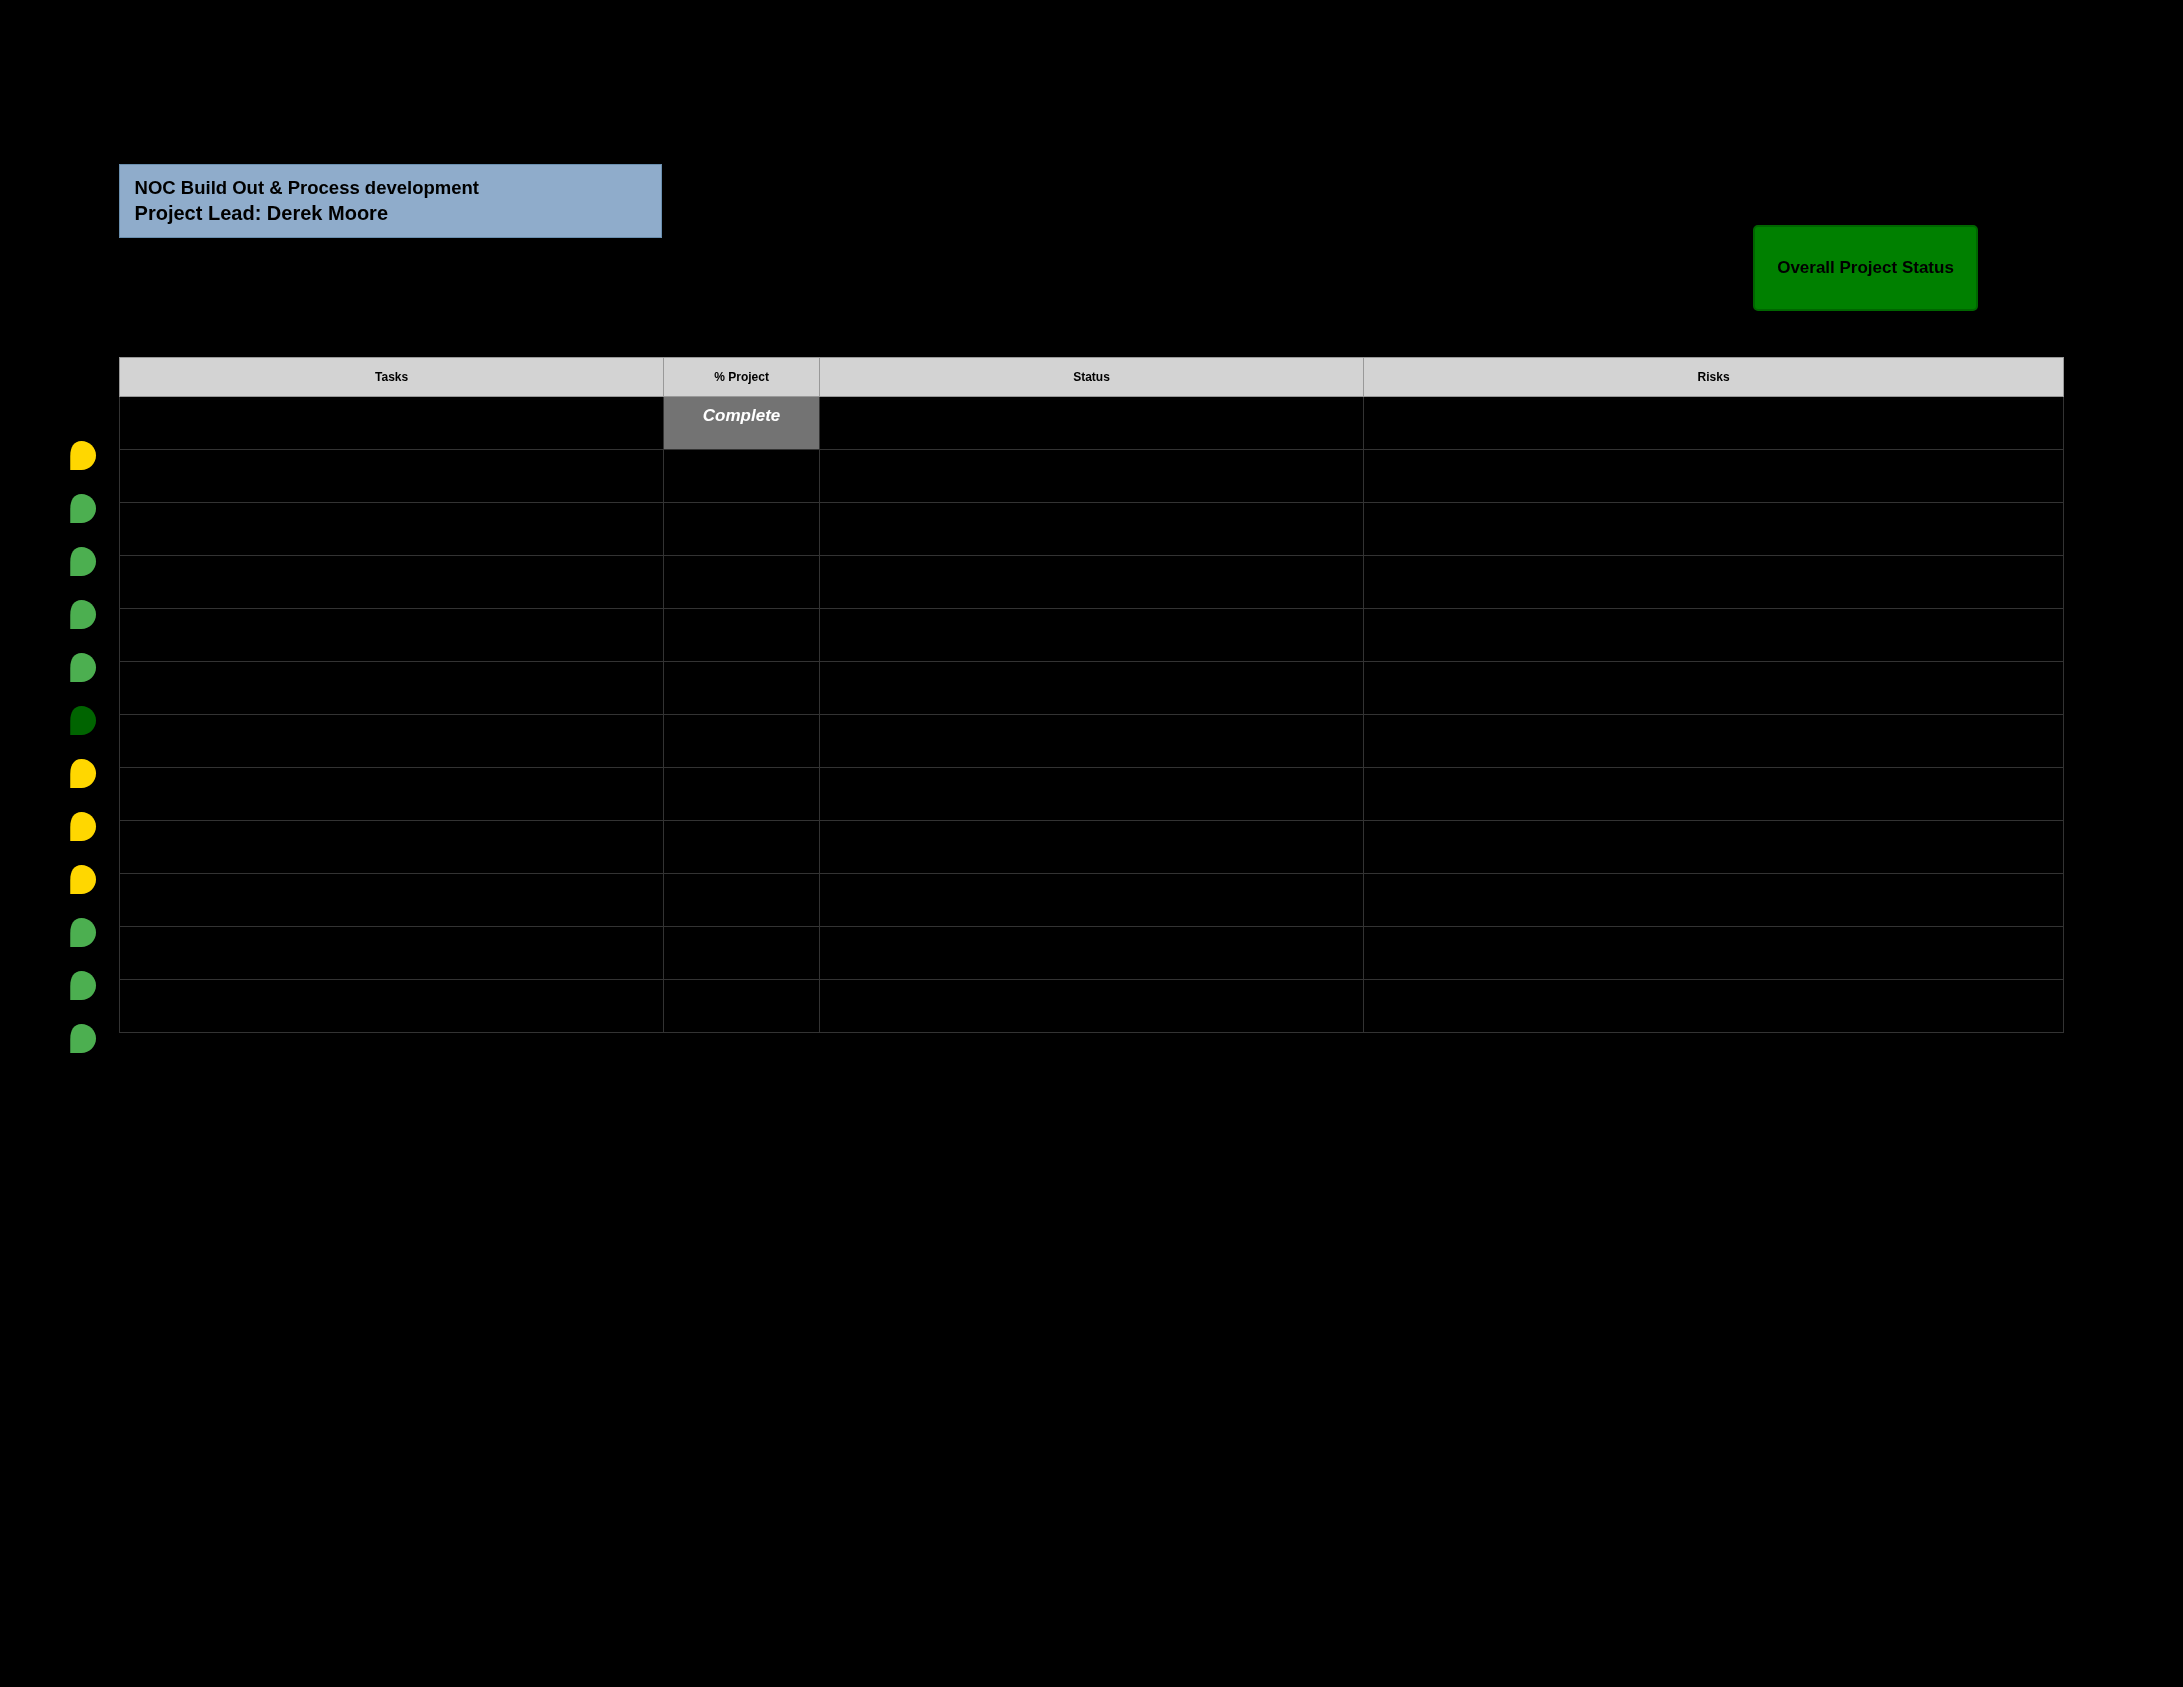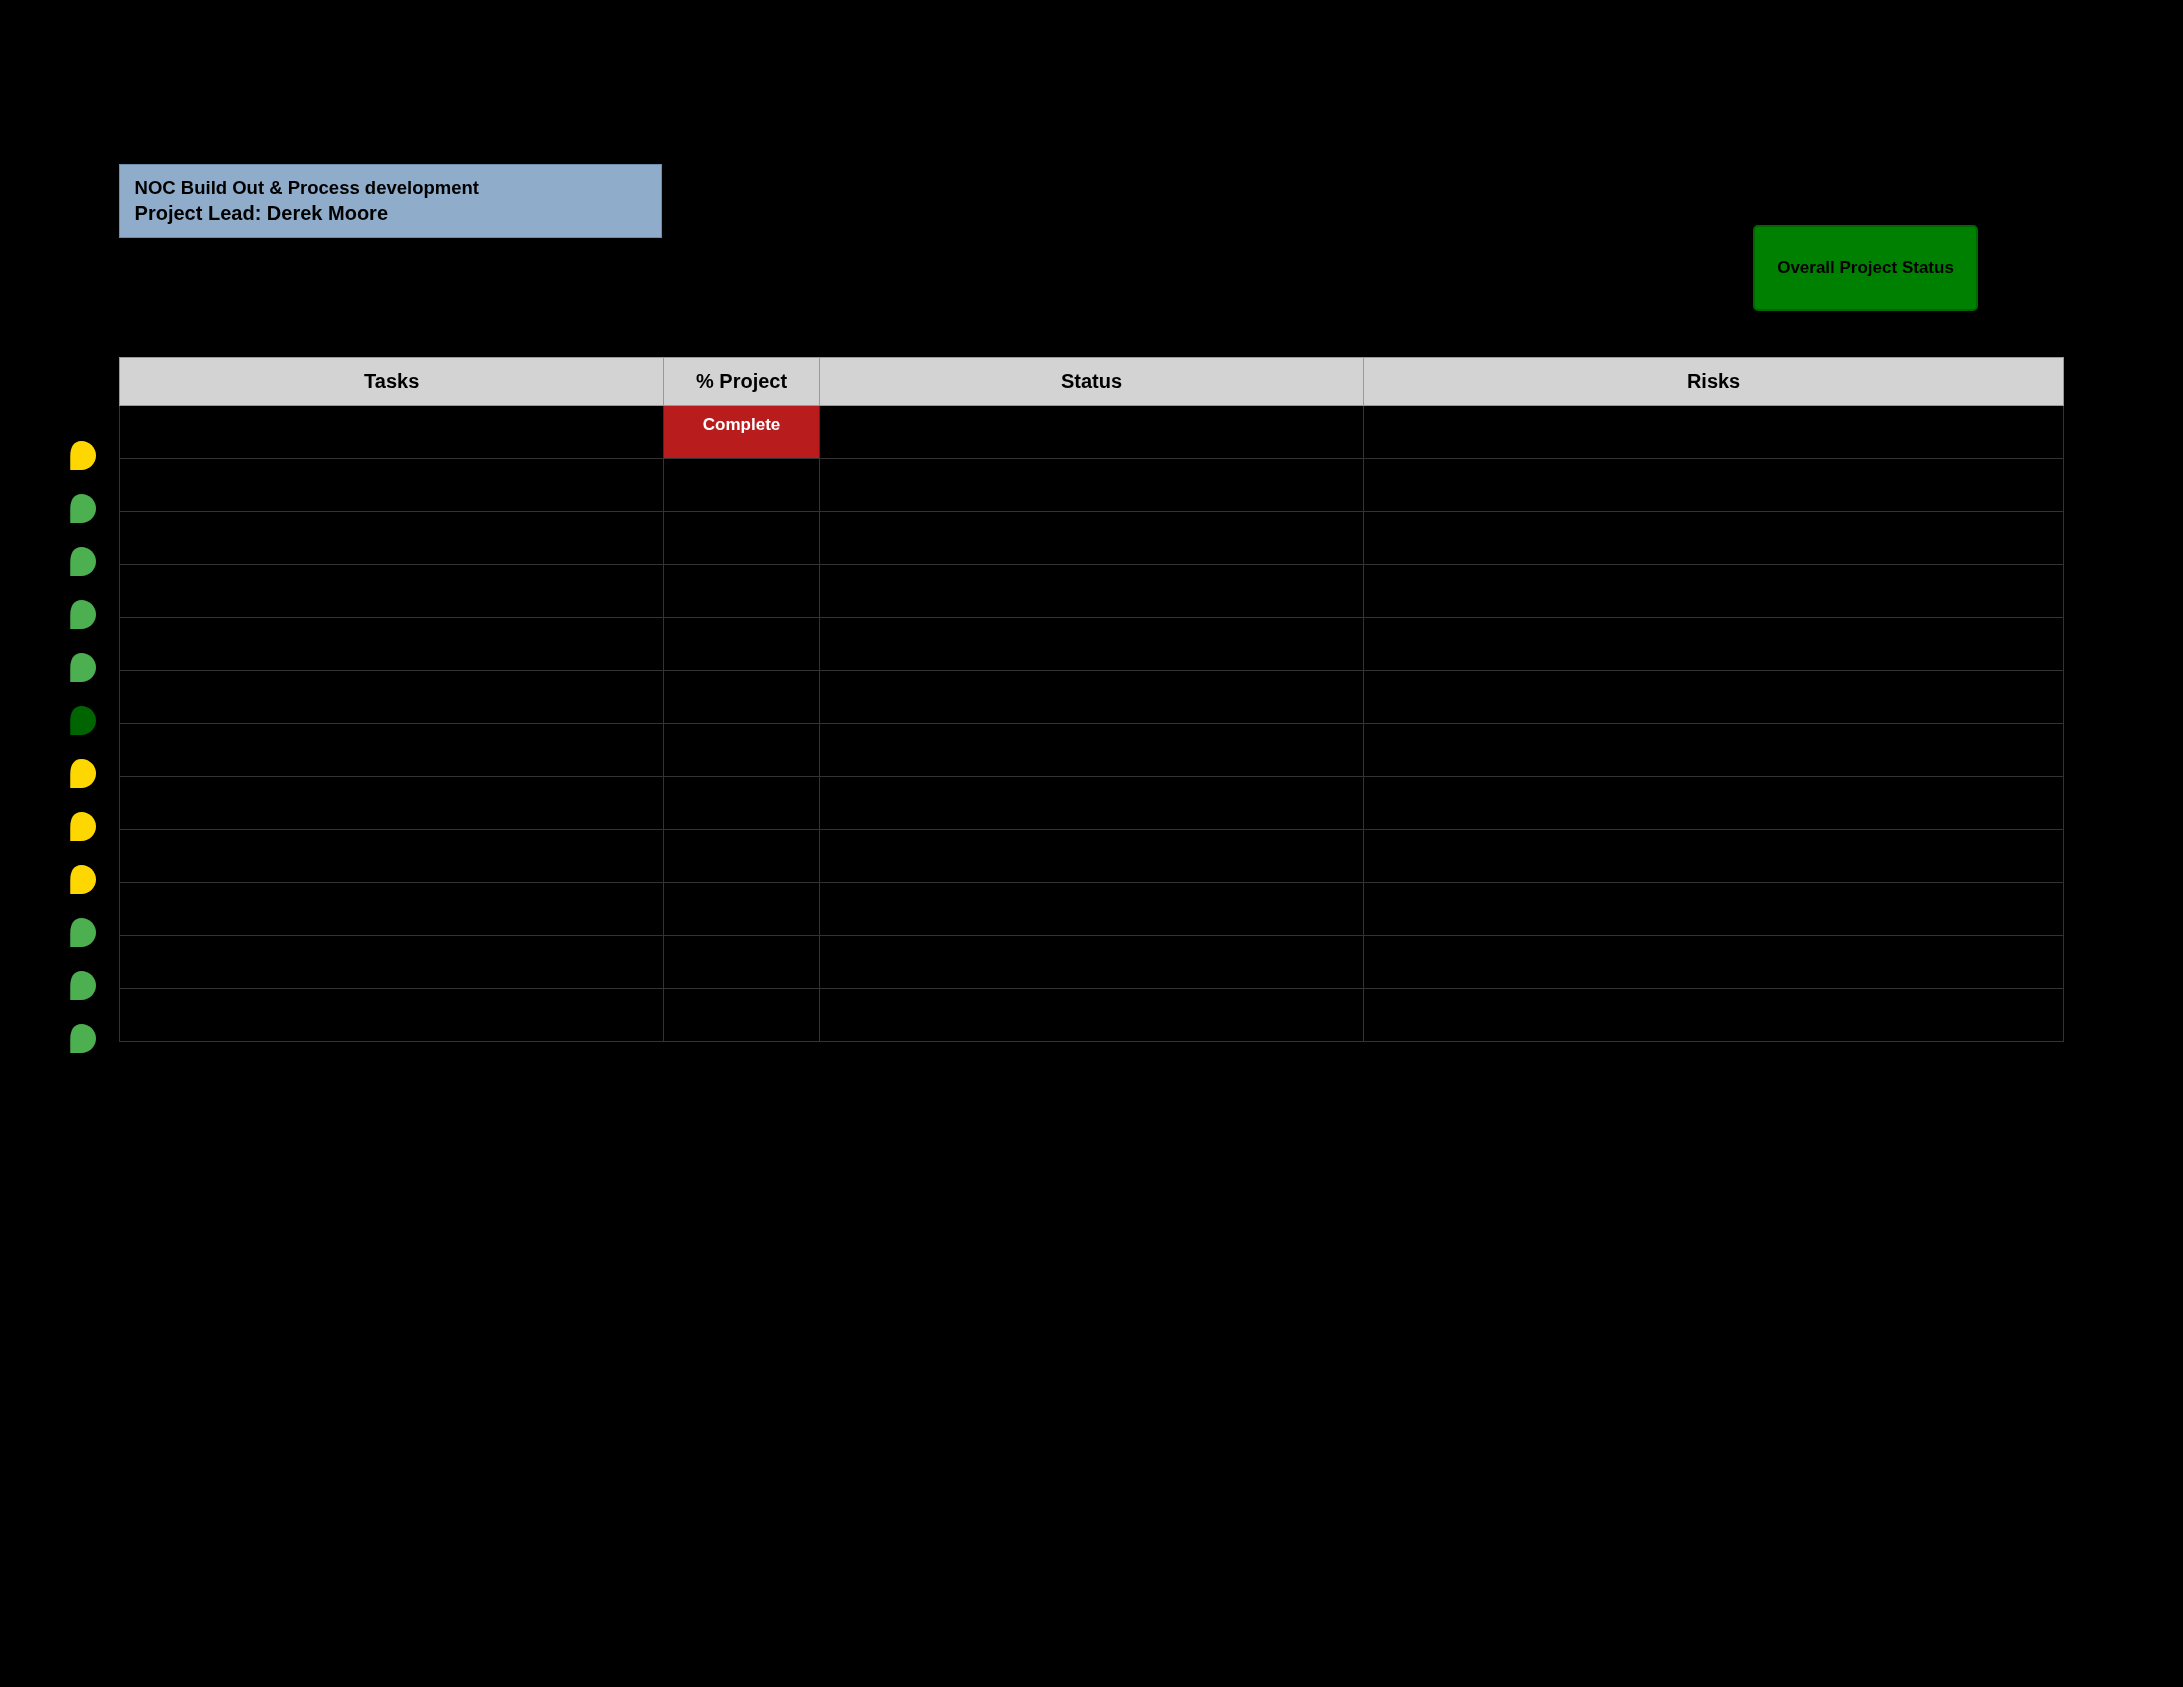--- a/index.html
+++ b/index.html
@@ -74,21 +74,21 @@
 
     .tasks-table {
       width: 100%;
       border-collapse: collapse;
     }
 
     .tasks-table th {
       background-color: #d3d3d3;
       border: 0.7px solid #999;
       padding: 12px 8px;
-      font-size: 20px;
+      font-size: 12px;
       font-weight: bold;
       color: #000000;
       text-align: center;
     }
 
     .tasks-table th.tasks-col {
       width: 28%;
       text-align: center;
     }
 
@@ -151,21 +151,21 @@
         <th class="tasks-col">Tasks</th>
         <th class="complete-col">% Project</th>
         <th class="status-col">Status</th>
         <th class="risks-col">Risks</th>
       </tr>
     </thead>
     <tbody id="table-body">
 
     <tr style="height: 53px; background-color: rgb(0, 0, 0);">
           <td style="background-color: rgb(0, 0, 0); border-color: rgb(51, 51, 51);"></td>
-          <td style="background-color: #b91c1c; border-color: rgb(51, 51, 51); color: rgb(255, 255, 255); font-weight: bold; font-size: 17px; text-align: center;">Complete</td>
+          <td style="background-color: #737373; border-color: rgb(51, 51, 51); color: rgb(255, 255, 255); font-weight: bold; font-size: 17px; text-align: center; font-style: italic;">Complete</td>
           <td style="background-color: rgb(0, 0, 0); border-color: rgb(51, 51, 51);"></td>
           <td style="background-color: rgb(0, 0, 0); border-color: rgb(51, 51, 51);"></td>
         </tr>
         <tr style="height: 53px; background-color: rgb(0, 0, 0);">
           <td style="background-color: rgb(0, 0, 0); border-color: rgb(51, 51, 51);"></td>
           <td style="background-color: rgb(0, 0, 0); border-color: rgb(51, 51, 51);"></td>
           <td style="background-color: rgb(0, 0, 0); border-color: rgb(51, 51, 51);"></td>
           <td style="background-color: rgb(0, 0, 0); border-color: rgb(51, 51, 51);"></td>
         </tr>
         <tr style="height: 53px; background-color: rgb(0, 0, 0);">

